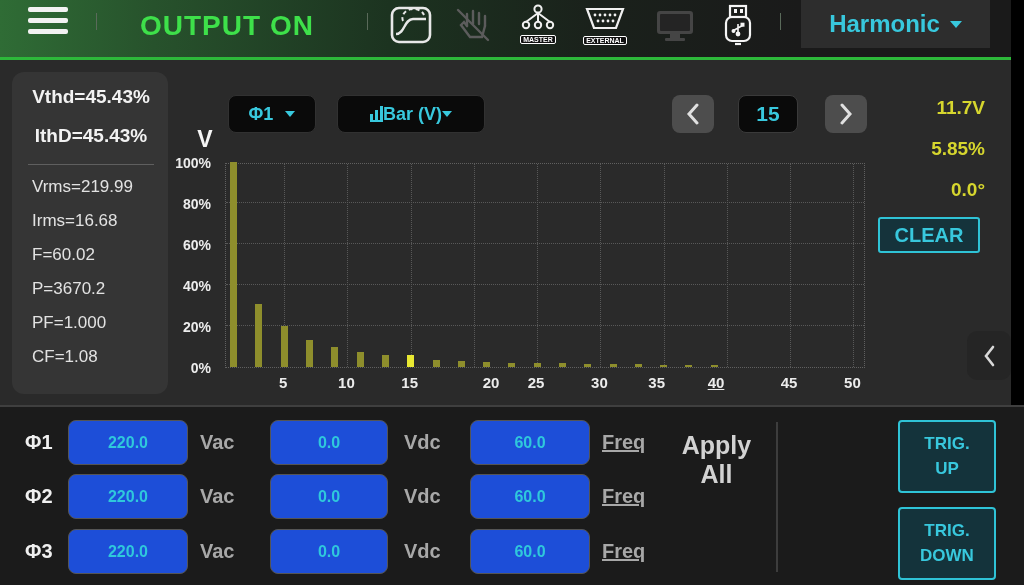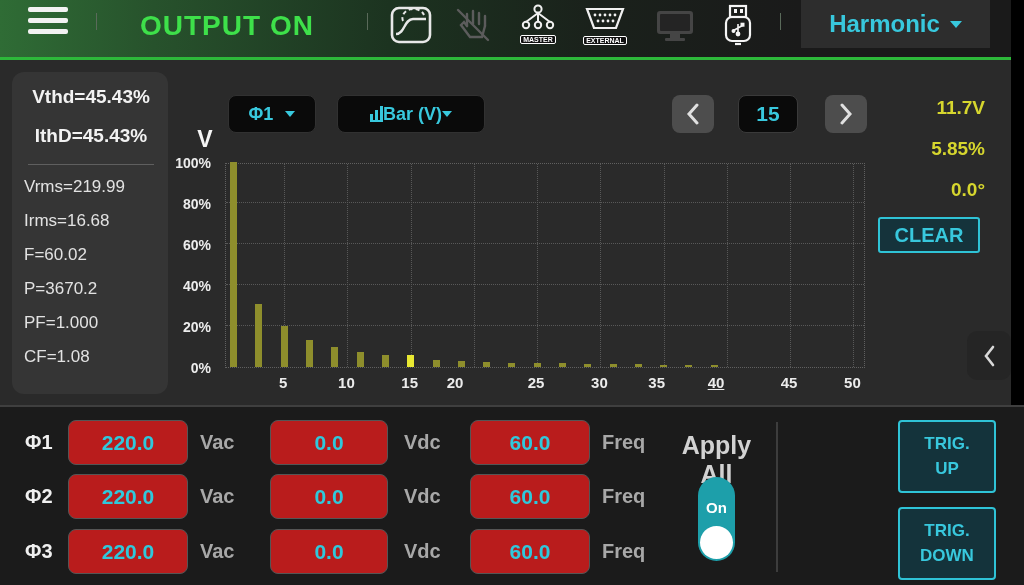--- a/index.html
+++ b/index.html
@@ -24,21 +24,21 @@
   .mode-select .label { font-size:24px; font-weight:bold; color:#38c8dd; }
   .caret { width:0; height:0; border-left:6px solid transparent; border-right:6px solid transparent;
     border-top:7px solid #38c8dd; display:inline-block; }
   .caret.small { border-left-width:5px; border-right-width:5px; border-top-width:6px; }
 
   
   .measure-card { position:absolute; left:12px; top:72px; width:156px; height:322px;
     background:#353535; border-radius:12px; padding:14px 10px 0 12px; }
   .thd { font-size:19px; font-weight:bold; color:#f2f2f2; margin-bottom:17px;text-align:center; }
   .measure-sep { height:1px; background:#5f5f5f; margin:0 4px 12px 4px; }
-  .mline { font-size:17px; color:#e2e2e2; margin-bottom:14px; }
+  .mline { font-size:17px; color:#e2e2e2; margin-bottom:14px;margin-left:8px; }
 
   
   .ctl-box { position:absolute; top:95px; height:38px; background:#0a0a0a; border:1px solid #313131;
     border-radius:8px; display:flex; align-items:center; justify-content:center; gap:12px; cursor:pointer; }
   .ctl-box .label { font-size:18px; font-weight:bold; color:#38c8dd; }
   #phase-select { left:228px; width:88px; }
   #view-select { left:337px; width:148px; gap:0; }
   .bars-glyph { display:inline-flex; align-items:flex-end; gap:2px; border-bottom:2px solid #38c8dd; height:16px; }
   .bars-glyph i { display:block; width:3px; background:#38c8dd; }
   .nav-btn { position:absolute; top:95px; width:42px; height:38px; background:#4d4d4d; border-radius:8px;
@@ -70,28 +70,28 @@
     border:2px solid #2fc3d6; border-radius:3px; color:#38c8dd; font-size:20px; font-weight:bold;
     display:flex; align-items:center; justify-content:center; cursor:pointer; }
   .collapse-tab { position:absolute; left:967px; top:331px; width:44px; height:49px; background:#252525;
     border-radius:10px; display:flex; align-items:center; justify-content:center; cursor:pointer; }
   .right-strip { position:absolute; left:1011px; top:0; width:13px; height:585px; background:#000; }
 
   
   .bottombar { position:absolute; left:0; top:405px; width:1024px; height:180px; background:#1b1b1b;
     border-top:2px solid #3f3f3f; }
   .prow-label { position:absolute; left:25px; width:40px; font-size:20px; font-weight:bold; color:#f0f0f0; }
-  .val-box { position:absolute; height:45px; background:#b91c1c; border:1px solid #555; border-radius:8px;
-    display:flex; align-items:center; justify-content:center; font-size:21px; font-weight:bold;
+  .val-box { position:absolute; height:45px; background:#1d4ed8; border:1px solid #555; border-radius:8px;
+    display:flex; align-items:center; justify-content:center; font-size:16px; font-weight:bold;
     color:#2fc8dc; cursor:text; }
   .unit { position:absolute; font-size:20px; font-weight:bold; color:#a8a8a8; }
   .r1 { top:13px; } .r2 { top:67px; } .r3 { top:122px; }
   .rl1 { top:24px; } .rl2 { top:78px; } .rl3 { top:133px; }
   .c-vac { left:68px; width:120px; } .c-vdc { left:270px; width:118px; } .c-freq { left:470px; width:120px; }
-  .u-vac { left:200px; } .u-vdc { left:404px; } .u-freq { left:602px; }
+  .u-vac { left:200px; } .u-vdc { left:404px; } .u-freq { left:602px;text-decoration:underline; }
   .apply-all { position:absolute; left:664px; top:24px; width:105px; text-align:center;
     font-size:25px; font-weight:bold; color:#d2d2d2; }
   .toggle { position:absolute; left:698px; top:70px; width:37px; height:84px; background:#1d9faa;
     border-radius:19px; cursor:pointer; }
   .toggle .on-label { position:absolute; top:22px; width:100%; text-align:center;
     font-size:15px; font-weight:bold; color:#fff; }
   .toggle .knob { position:absolute; left:2px; bottom:2px; width:33px; height:33px; background:#fff; border-radius:50%; }
   .foot-div { position:absolute; left:776px; top:15px; width:2px; height:150px; background:#3d3d3d; }
   .action-btn { position:absolute; background:#14333b; border:2px solid #2fc3d6; border-radius:4px;
     color:#38c8dd; font-weight:bold; display:flex; align-items:center; justify-content:center;
@@ -282,21 +282,21 @@
       <div class="bar" style="left: 383.5px; height: 2.7px; background: rgb(142, 142, 44);"></div>
       <div class="bar" style="left: 408.8px; height: 2.7px; background: rgb(142, 142, 44);"></div>
       <div class="bar" style="left: 434.1px; height: 2.3px; background: rgb(142, 142, 44);"></div>
       <div class="bar" style="left: 459.4px; height: 2px; background: rgb(142, 142, 44);"></div>
       <div class="bar" style="left: 484.7px; height: 2px; background: rgb(142, 142, 44);"></div>
     </div>
   <div id="x-axis-labels">
       <div class="xtick" style="left: 43.2px;">5</div>
       <div class="xtick" style="left: 106.4px;">10</div>
       <div class="xtick" style="left: 169.7px;">15</div>
-      <div class="xtick" style="left: 215px;">20</div>
+      <div class="xtick" style="left: 251px;">20</div>
       <div class="xtick" style="left: 296.1px;">25</div>
       <div class="xtick" style="left: 359.4px;">30</div>
       <div class="xtick" style="left: 410px; text-align: right;">35</div>
       <div class="xtick" style="left: 476px; text-decoration: underline;">40</div>
       <div class="xtick" style="left: 549.1px;">45</div>
       <div class="xtick" style="left: 612.4px;">50</div>
     </div>
 
   <div class="readout" id="readout-v">11.7V</div>
   <div class="readout" id="readout-pct">5.85%</div>
@@ -330,24 +330,20 @@
 
     <div class="prow-label rl3">Φ3</div>
     <div class="val-box r3 c-vac">220.0</div>
     <div class="unit rl3 u-vac">Vac</div>
     <div class="val-box r3 c-vdc">0.0</div>
     <div class="unit rl3 u-vdc">Vdc</div>
     <div class="val-box r3 c-freq">60.0</div>
     <div class="unit rl3 u-freq">Freq</div>
 
     <div class="apply-all">Apply All</div>
-    <div class="toggle">
-      <div class="on-label">On</div>
-      <div class="knob"></div>
-    </div>
 
     <div class="foot-div"></div>
     <div class="action-btn" id="trig-up-btn">TRIG.
 UP</div>
     <div class="action-btn" id="trig-down-btn">TRIG.
 DOWN</div>
   </div>
 
 </div>
 

